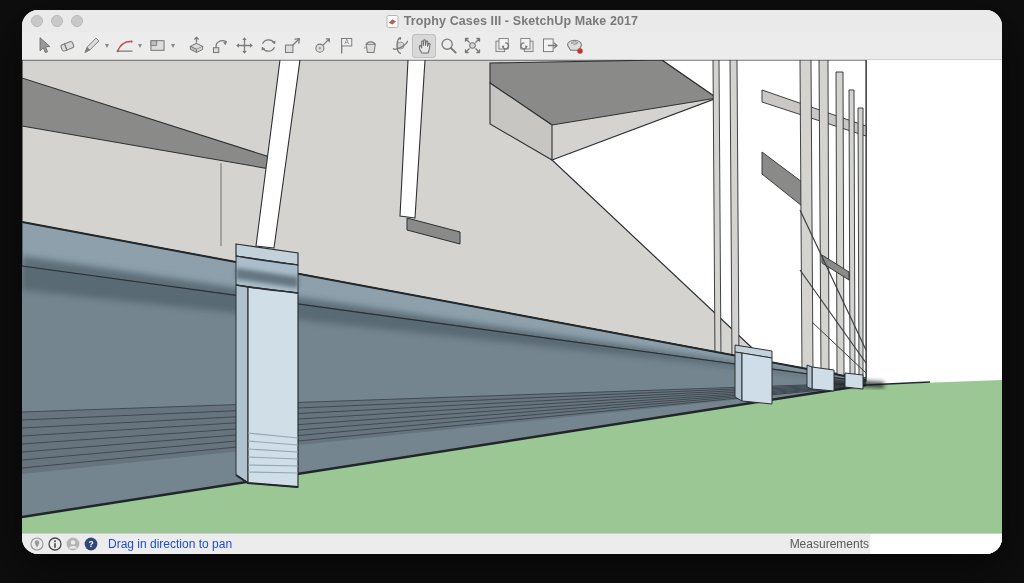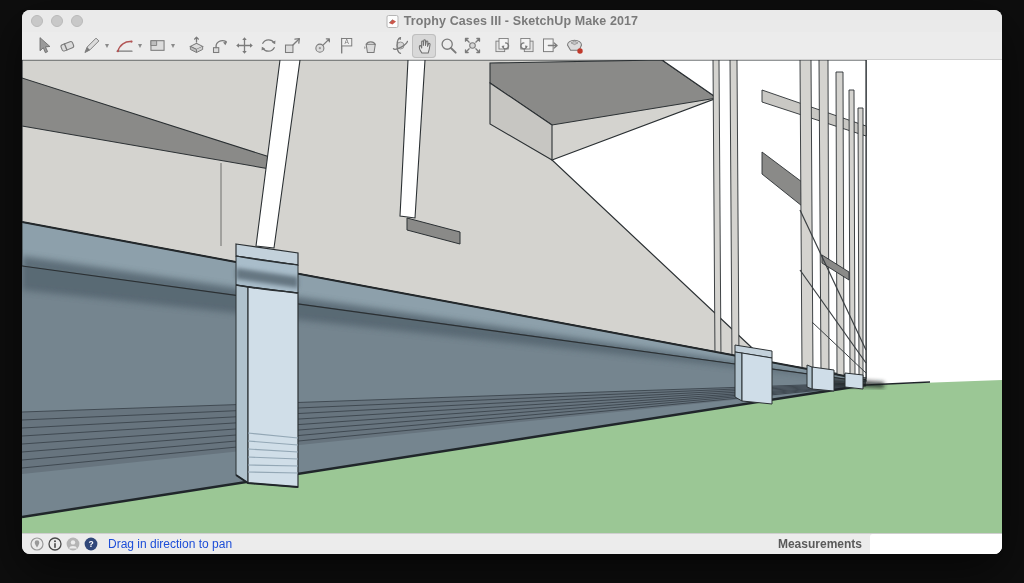--- a/index.html
+++ b/index.html
@@ -1,17 +1,17 @@
 <!DOCTYPE html>
 <html><head>
 <meta charset="utf-8">
 <style>
   html,body{margin:0;padding:0;}
   body{width:1024px;height:583px;background:#0e0e0e;font-family:"Liberation Sans",sans-serif;overflow:hidden;position:relative;}
-  .window{position:absolute;left:22px;top:10px;width:980px;height:544px;border-radius:8px;overflow:hidden;
+  .window{position:absolute;left:22px;top:10px;width:980px;height:544px;border-radius:16px;overflow:hidden;
           background:#ececec;box-shadow:0 16px 48px rgba(0,0,0,.6);}
   
   .titlebar{height:22px;background:#eaeaea;display:flex;align-items:center;position:relative;}
   .lights{position:absolute;left:9px;top:0;height:22px;display:flex;align-items:center;gap:8px;}
   .light{width:12px;height:12px;border-radius:50%;background:#c8c8c8;border:1px solid #b9b9b9;box-sizing:border-box;}
   .titlewrap{flex:1;display:flex;justify-content:center;align-items:center;gap:5px;}
   .proxyicon{width:13px;height:13px;display:inline-block;}
   .wtitle{font-size:12.5px;color:#7a7a7a;font-weight:bold;letter-spacing:.1px;}
   
   .toolbar{height:28px;background:#ececec;border-bottom:1px solid #cfcfcf;display:flex;align-items:center;padding-left:9px;box-sizing:border-box;}
@@ -24,21 +24,21 @@
   .icf{fill:#7b7b7b;stroke:none;}
   .icl{fill:#dcdcdc;stroke:#7b7b7b;stroke-width:1.2;}
   
   .viewport{height:473px;background:#ffffff;position:relative;}
   .viewport svg{display:block;}
   
   .statusbar{height:21px;background:#ececec;border-top:1px solid #cfcfcf;display:flex;align-items:center;padding-left:8px;box-sizing:border-box;}
   .sic{width:14px;height:14px;margin-right:4px;flex:0 0 auto;}
   .hint{font-size:12px;color:#1d4ed8;margin-left:6px;white-space:nowrap;}
   .spacer{flex:1;}
-  .mlabel{font-size:12px;color:#5a5a5a;margin-right:8px;white-space:nowrap;font-weight:bold;}
+  .mlabel{font-size:12px;color:#5a5a5a;margin-right:1px;white-space:nowrap;}
   .minput{width:132px;height:21px;border:none;outline:none;background:#ffffff;border-top-left-radius:3px;
           font-size:12px;color:#333;padding:0 6px;box-sizing:border-box;}
 </style>
 </head>
 <body>
 
 <div class="window">
 
   <div class="titlebar">
     <div class="lights">

